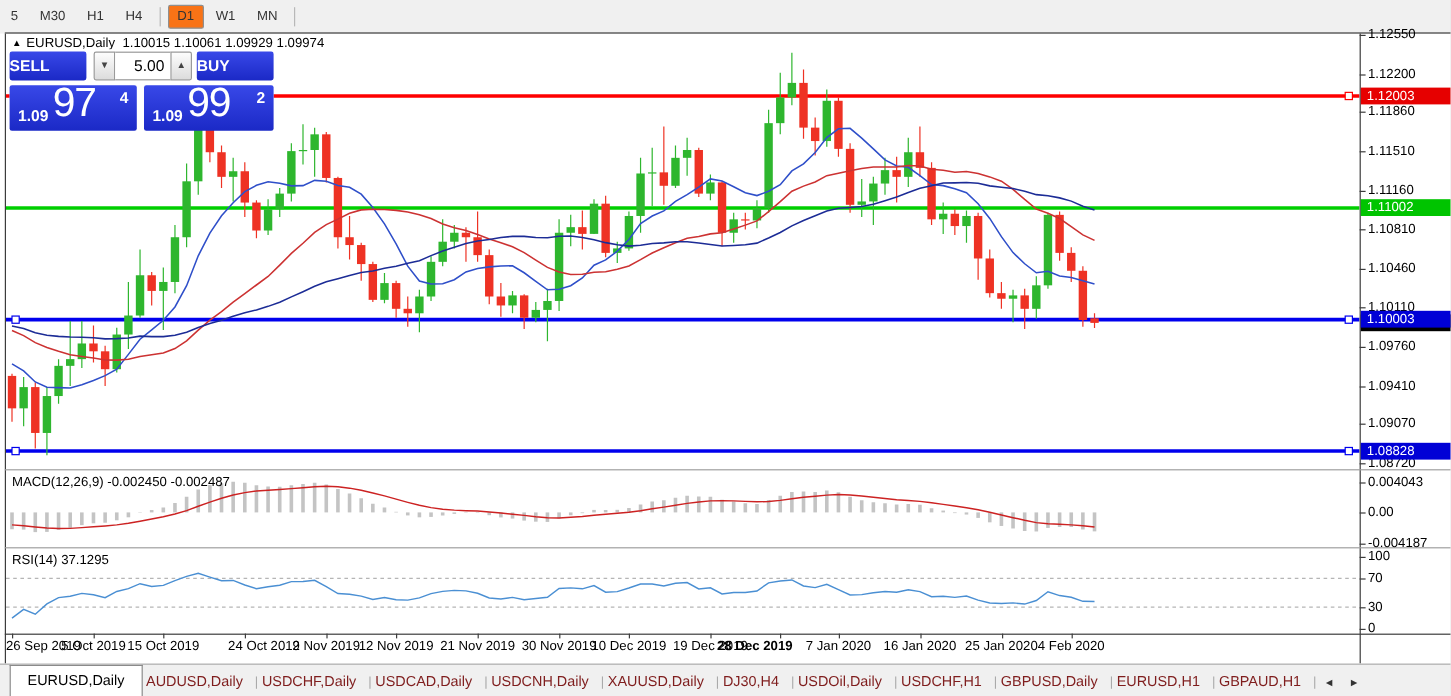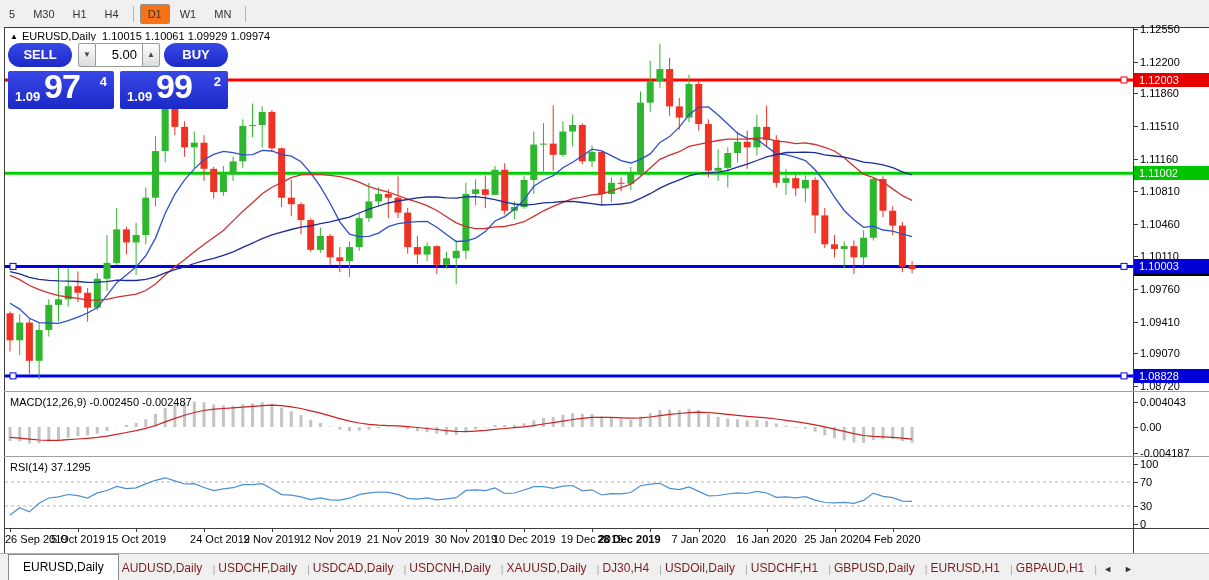--- a/index.html
+++ b/index.html
@@ -16,33 +16,33 @@
   .border{position:absolute;background:#3c3c3c;}
   .splitter{position:absolute;background:#a0a0a0;}
   svg{position:absolute;display:block;}
   
   #chart-header{position:absolute;left:10px;top:2px;font-size:11px;color:#000;background:#fff;padding-right:4px;}
   #chart-header .arr{font-size:8px;vertical-align:1px;margin-right:4px;}
   
   #trade-panel{position:absolute;left:8px;top:13px;width:220px;height:66px;background:#fff;}
   .bluebox{background:linear-gradient(#3848e8,#1b29c6);color:#fff;border-radius:2px;}
   #sell-btn,#buy-btn{position:absolute;top:2px;width:64px;height:24px;font-size:13px;font-weight:bold;
-      text-align:center;line-height:24px;cursor:pointer;border-radius:12px;}
+      line-height:24px;cursor:pointer;}
   #sell-btn{left:0;} #buy-btn{left:156px;}
   .spinbtn{position:absolute;top:2px;width:18px;height:24px;background:linear-gradient(#fdfdfd,#dcdcdc);
       border:1px solid #9a9a9a;box-sizing:border-box;font-size:8px;color:#444;text-align:center;line-height:22px;cursor:pointer;}
   #vol-down{left:70px;border-radius:2px 0 0 2px;}
   #vol-up{left:134px;border-radius:0 2px 2px 0;}
   #vol-field{position:absolute;left:88px;top:2px;width:46px;height:24px;background:#fff;border-top:1px solid #9a9a9a;
       border-bottom:1px solid #9a9a9a;box-sizing:border-box;font-size:13px;color:#000;text-align:right;
       line-height:22px;padding-right:5px;}
   .pricebox{position:absolute;top:30px;height:38px;}
   #sell-price{left:0;width:106px;} #buy-price{left:112px;width:108px;}
   .pb-small{position:absolute;left:7px;bottom:5px;font-size:13px;font-weight:bold;}
-  .pb-big{position:absolute;left:36px;top:-4px;font-size:34px;font-weight:bold;letter-spacing:-1px;}
+  .pb-big{position:absolute;left:36px;top:-4px;font-size:34px;font-weight:normal;letter-spacing:-1px;}
   .pb-sup{position:absolute;right:7px;top:3px;font-size:13px;font-weight:bold;}
   
   .panel-label{position:absolute;font-size:11px;color:#000;background:transparent;}
   
   .ptick{position:absolute;left:1140px;font-size:11px;color:#000;}
   .ptickdash{position:absolute;left:1133px;width:5px;height:1px;background:#3c3c3c;}
   .badge{position:absolute;left:1134px;width:75px;height:14px;font-size:11px;color:#fff;
          line-height:14px;padding-left:5px;box-sizing:border-box;}
   
   .dlabel{position:absolute;top:505px;font-size:11px;color:#000;white-space:nowrap;transform:translateX(-50%);}

